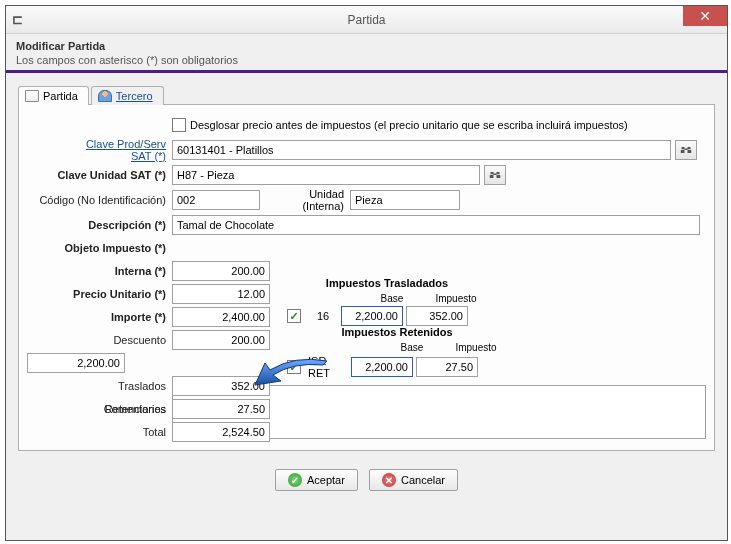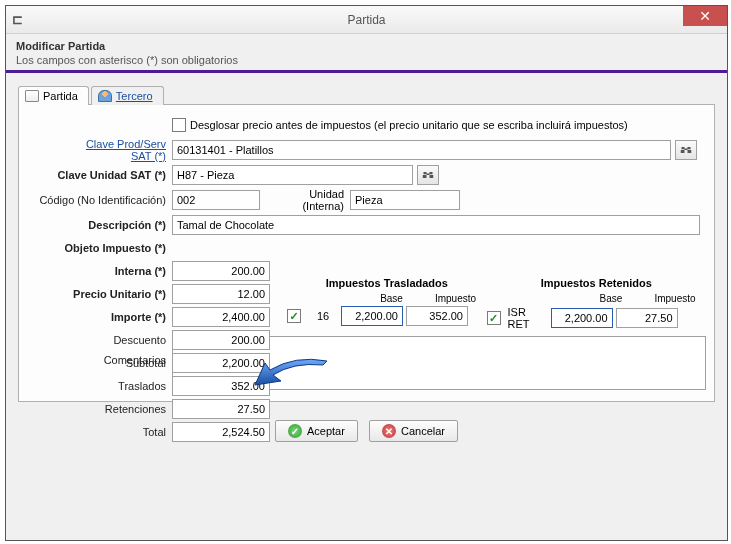--- a/index.html
+++ b/index.html
@@ -29,21 +29,21 @@
 .chk { width: 14px; height: 14px; border: 1px solid #7a7a7a; background: #fff; display: inline-flex; align-items: center; justify-content: center; margin-right: 4px; }
 .chk.checked::after { content: "✓"; color: #2a8a2a; font-size: 11px; font-weight: bold; line-height: 1; }
 .btn-search { width: 22px; height: 20px; border: 1px solid #a0a0a0; background: linear-gradient(#fafafa,#e5e5e5); display: inline-flex; align-items: center; justify-content: center; cursor: pointer; }
 .btn-search svg { width: 12px; height: 12px; }
 .combo { display: flex; }
 .combo .arrow { width: 18px; height: 20px; border: 1px solid #a0a0a0; border-left: none; background: linear-gradient(#fafafa,#e5e5e5); display: inline-flex; align-items: center; justify-content: center; cursor: pointer; }
 .combo .arrow::after { content: ""; border-left: 4px solid transparent; border-right: 4px solid transparent; border-top: 5px solid #444; }
 .calc-row { display: flex; align-items: center; margin-bottom: 3px; }
 .calc-row .lbl { width: 145px; }
 .calc-row input { width: 98px; }
-.tax-section { display: flex; margin-left: 260px; margin-top: -168px; position: relative; z-index: 0; }
+.tax-section { display: flex; margin-left: 260px; margin-top: -168px; position: relative; z-index: 0; flex-direction: column; }
 .tax-col .th { font-weight: bold; text-align: center; margin-bottom: 4px; }
 .tax-sub { display: flex; gap: 2px; margin-bottom: 2px; justify-content: flex-end; }
 .tax-sub span { width: 62px; text-align: center; font-size: 10px; }
 .tax-line { display: flex; align-items: center; gap: 3px; }
 .tax-line input { width: 62px; height: 20px; text-align: right; }
 .tax-line .blue-border { border: 1px solid #2a5db0; }
 .arrow-overlay { position: absolute; left: 234px; top: 252px; z-index: 5; pointer-events: none; }
 .comments { width: 534px; height: 54px; border: 1px solid #a0a0a0; background: #fff; resize: none; }
 .button-bar { text-align: center; padding: 8px 0 10px 0; }
 .dlg-btn { display: inline-flex; align-items: center; gap: 5px; border: 1px solid #a0a0a0; background: linear-gradient(#fdfdfd,#e8e8e8); padding: 3px 12px; border-radius: 2px; cursor: pointer; margin: 0 4px; }
@@ -90,21 +90,21 @@
         <span style="width:4px"></span>
         <span class="btn-search">
           <svg viewBox="0 0 16 16">
               <path fill="#555" d="M2 4h4v3H2zM10 4h4v3h-4zM1 8h5v4H1zM10 8h5v4h-5zM6 6h4v2H6z"></path>
             </svg>
         </span>
       </div>
 
       <div class="row">
         <span class="lbl bold">Clave Unidad SAT (*)</span>
-        <input type="text" style="width: 241px;" value="H87 - Pieza">
+        <input type="text" style="width: 308px;" value="H87 - Pieza">
         <span style="width:4px"></span>
         <span class="btn-search">
           <svg viewBox="0 0 16 16">
               <path fill="#555" d="M2 4h4v3H2zM10 4h4v3h-4zM1 8h5v4H1zM10 8h5v4h-5zM6 6h4v2H6z"></path>
             </svg>
         </span>
       </div>
 
       <div class="row">
         <span class="lbl">Código (No Identificación)</span>
@@ -133,21 +133,20 @@
           </div>
         <div class="calc-row">
             <span class="lbl bold">Importe (*)</span>
             <input class="num" type="text" value="2,400.00" style="">
           </div>
         <div class="calc-row">
             <span class="lbl">Descuento</span>
             <input class="num" type="text" value="200.00" style="">
           </div>
         <div class="calc-row">
-            <span class="lbl">Subtotal</span>
             <input class="num" type="text" value="2,200.00" style="">
           </div>
         <div class="calc-row">
             <span class="lbl">Traslados</span>
             <input class="num" type="text" value="352.00" style="">
           </div>
         <div class="calc-row">
             <span class="lbl">Retenciones</span>
             <input class="num" type="text" value="27.50" style="">
           </div>

